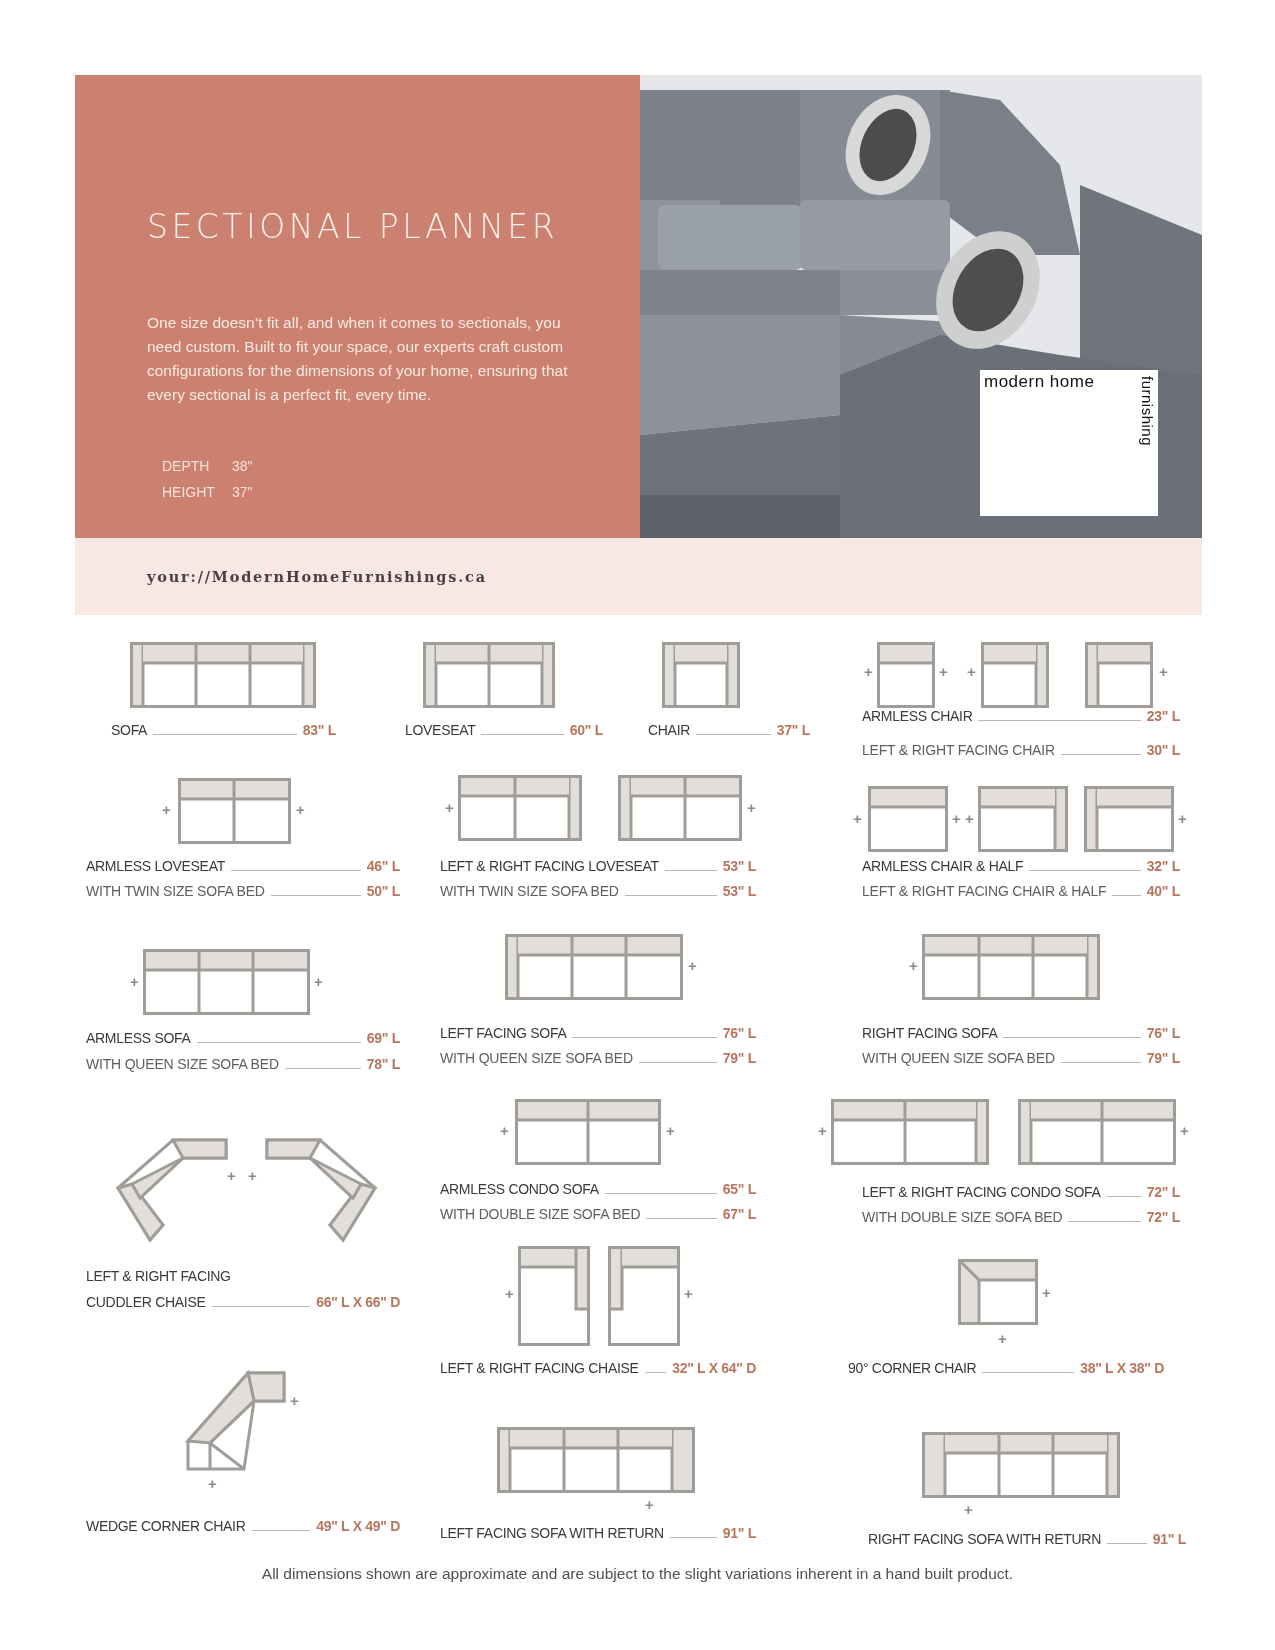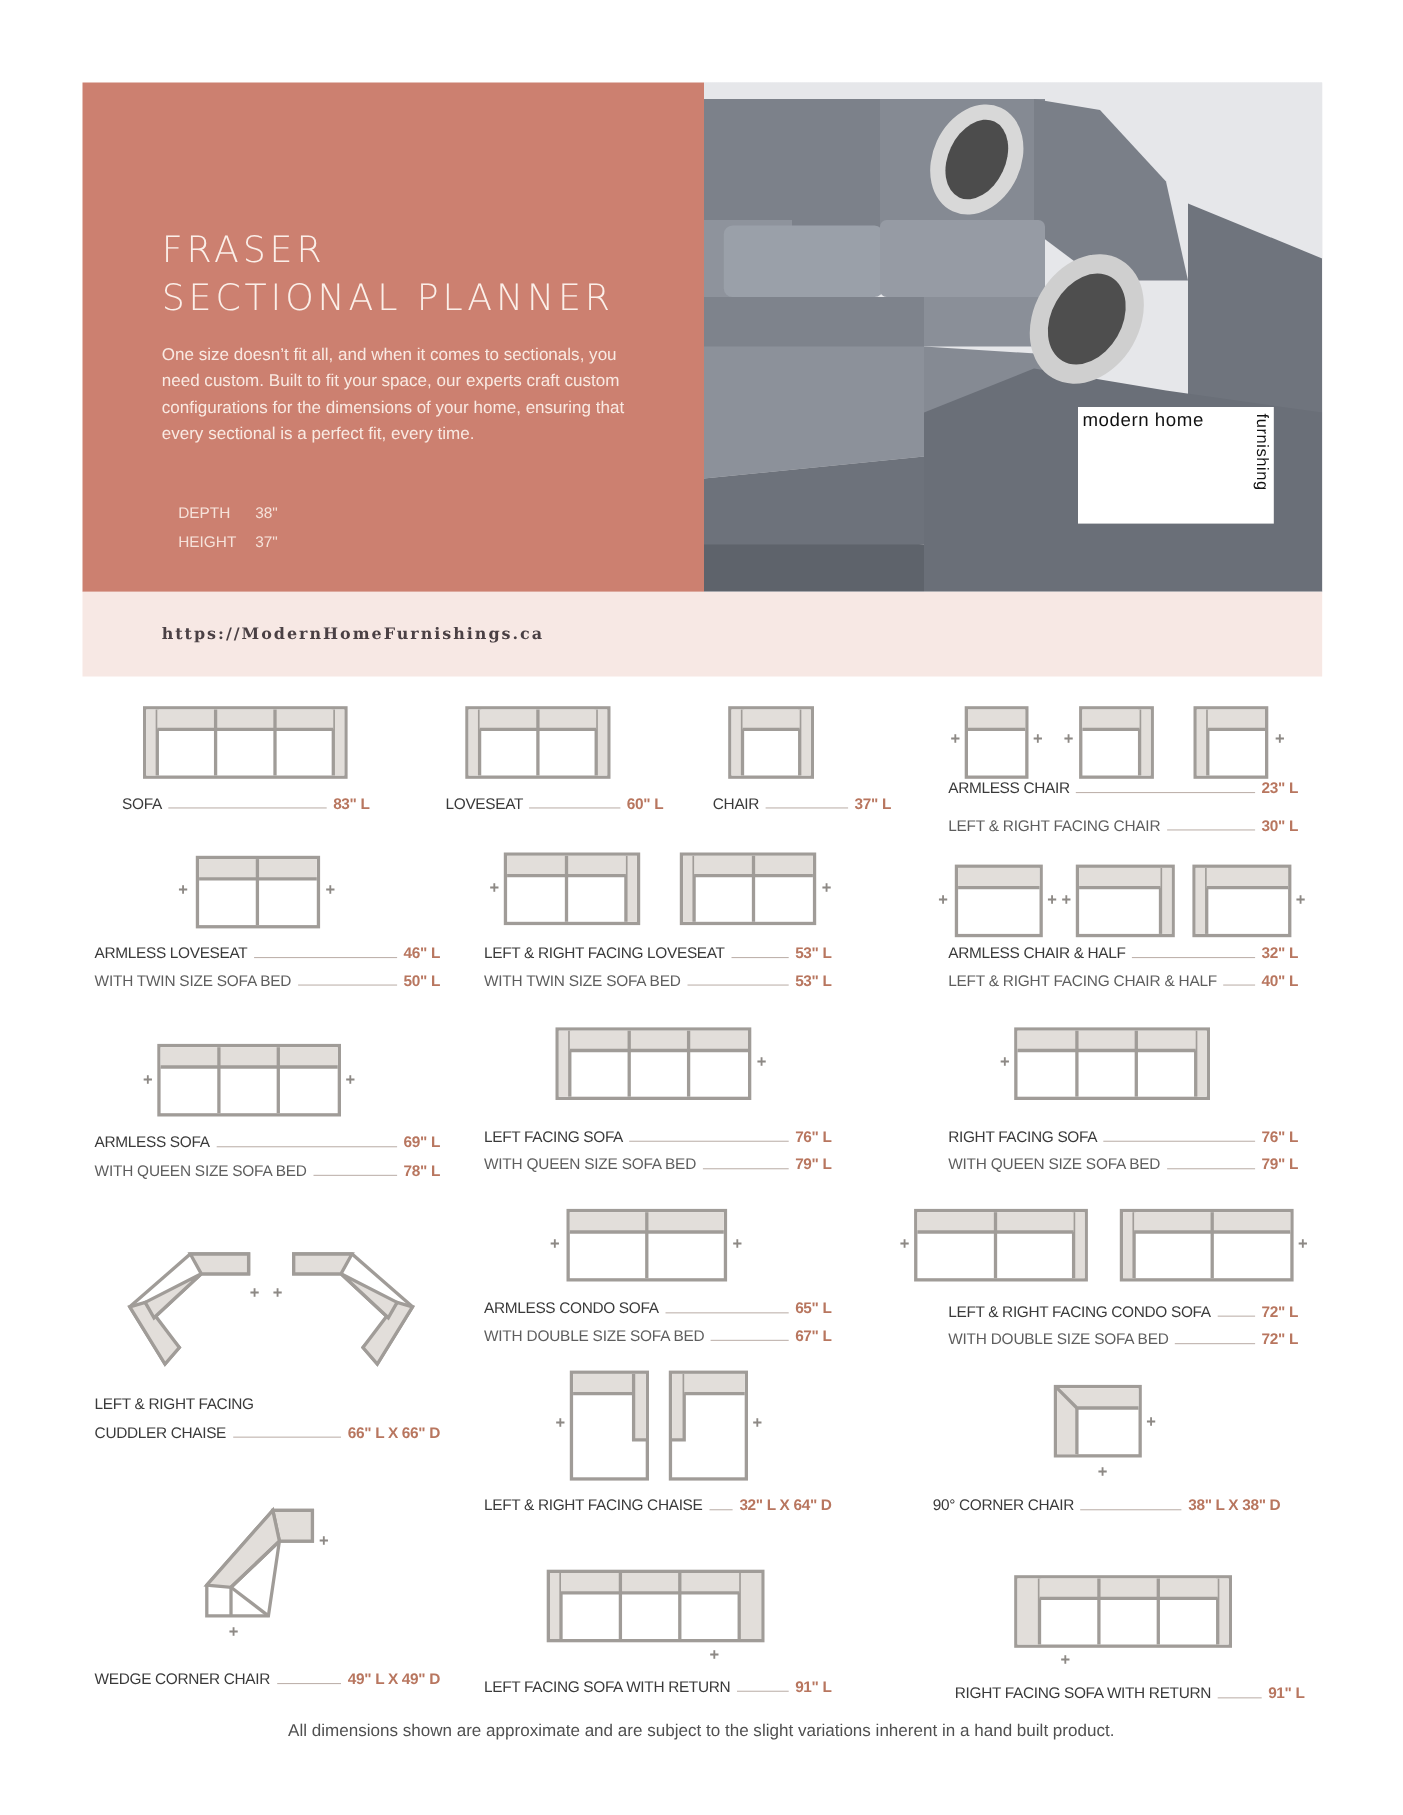--- a/index.html
+++ b/index.html
@@ -9,21 +9,21 @@
     
     .hero { position: absolute; left: 75px; top: 75px; width: 1127px; height: 463px; }
     .hero-panel { position: absolute; left: 0; top: 0; width: 565px; height: 463px; background: #CC8070; }
     .hero-title { position: absolute; left: 72px; top: 130px; color: #fbefe9; font-family: "DejaVu Sans", sans-serif; font-weight: 300; font-size: 33px; letter-spacing: 3.5px; line-height: 44px; }
     .hero-desc { position: absolute; left: 72px; top: 236px; width: 440px; color: #f9e9e2; font-size: 15.5px; line-height: 24px; }
     .spec-table { position: absolute; left: 87px; top: 378px; color: #f6e2da; font-size: 14px; }
     .spec-row { display: flex; height: 26px; align-items: center; }
     .spec-label { width: 70px; }
 
     .hero-photo { position: absolute; left: 565px; top: 0; width: 562px; height: 463px; background: linear-gradient(180deg, #dcdee2 0%, #c8cad0 40%, #8a8e96 100%); overflow: hidden; }
-    .logo { position: absolute; left: 340px; top: 295px; width: 178px; height: 106px; background: #ffffff; padding-left: 44px; }
+    .logo { position: absolute; left: 340px; top: 295px; width: 178px; height: 146px; background: #ffffff; padding-left: 44px; }
     .logo-top { position: absolute; left: 4px; top: 2px; font-size: 17px; color: #111; letter-spacing: 0.5px; white-space: nowrap; }
     .logo-mark { position: absolute; left: 4px; top: 22px; width: 150px; height: 104px; background: #ff1a1a; }
     .logo-mark-text { position: absolute; left: 0; top: -12px; width: 150px; text-align: center; font-weight: 900; font-size: 104px; color: #fff; letter-spacing: -8px; font-family: "Liberation Sans", sans-serif; }
     .logo-side { position: absolute; left: 156px; top: 6px; width: 20px; height: 120px; writing-mode: vertical-rl; font-size: 15px; color: #111; letter-spacing: 0.5px; }
 
     
     .url-band { position: absolute; left: 75px; top: 538px; width: 1127px; height: 77px; background: #F7E8E4; }
     .url-text { position: absolute; left: 72px; top: 30px; font-family: "DejaVu Serif", serif; font-size: 14.5px; font-weight: bold; letter-spacing: 1.8px; color: #4a4044; }
 
     
@@ -39,21 +39,20 @@
     .item-val { font-weight: bold; color: #B8765F; letter-spacing: -0.3px; }
 
     .footer-note { position: absolute; left: 0; top: 1565px; width: 1275px; text-align: center; font-size: 15.5px; color: #505050; }
   </style>
 </head>
 <body>
 
 <div class="hero">
   <div class="hero-panel">
     <div class="hero-title">
-      <div>FRASER</div>
       <div>SECTIONAL PLANNER</div>
     </div>
     <p class="hero-desc">One size doesn’t fit all, and when it comes to sectionals, you need custom. Built to fit your space, our experts craft custom configurations for the dimensions of your home, ensuring that every sectional is a perfect fit, every time.</p>
     <div class="spec-table">
       <div class="spec-row">
         <span class="spec-label">DEPTH</span>
         <span>38"</span>
       </div>
       <div class="spec-row">
         <span class="spec-label">HEIGHT</span>
@@ -85,21 +84,21 @@
       <ellipse cx="348" cy="215" rx="32" ry="44" fill="#4e4e4e" transform="rotate(30 348 215)"></ellipse>
     </svg>
     <div class="logo">
       <div class="logo-top">modern home</div>
       <div class="logo-side">furnishing</div>
     </div>
   </div>
 </div>
 
 <div class="url-band">
-  <a class="url-text">https://ModernHomeFurnishings.ca</a>
+  <a class="url-text">your://ModernHomeFurnishings.ca</a>
 </div>
 
 <div class="diagram" style="left:130px;top:642px;">
   <svg width="186" height="66" viewBox="0 0 186 66">
     <rect x="1.5" y="1.5" width="183" height="63" fill="#fff" stroke="#A09C98" stroke-width="3"></rect>
     <rect x="3" y="3" width="10" height="60" fill="#E2DEDA"></rect>
       <line x1="13" y1="3" x2="13" y2="63" stroke="#A09C98" stroke-width="3"></line>
     <rect x="173" y="3" width="10" height="60" fill="#E2DEDA"></rect>
       <line x1="173" y1="3" x2="173" y2="63" stroke="#A09C98" stroke-width="3"></line>
     <rect x="13" y="3" width="160" height="18" fill="#E2DEDA"></rect>

